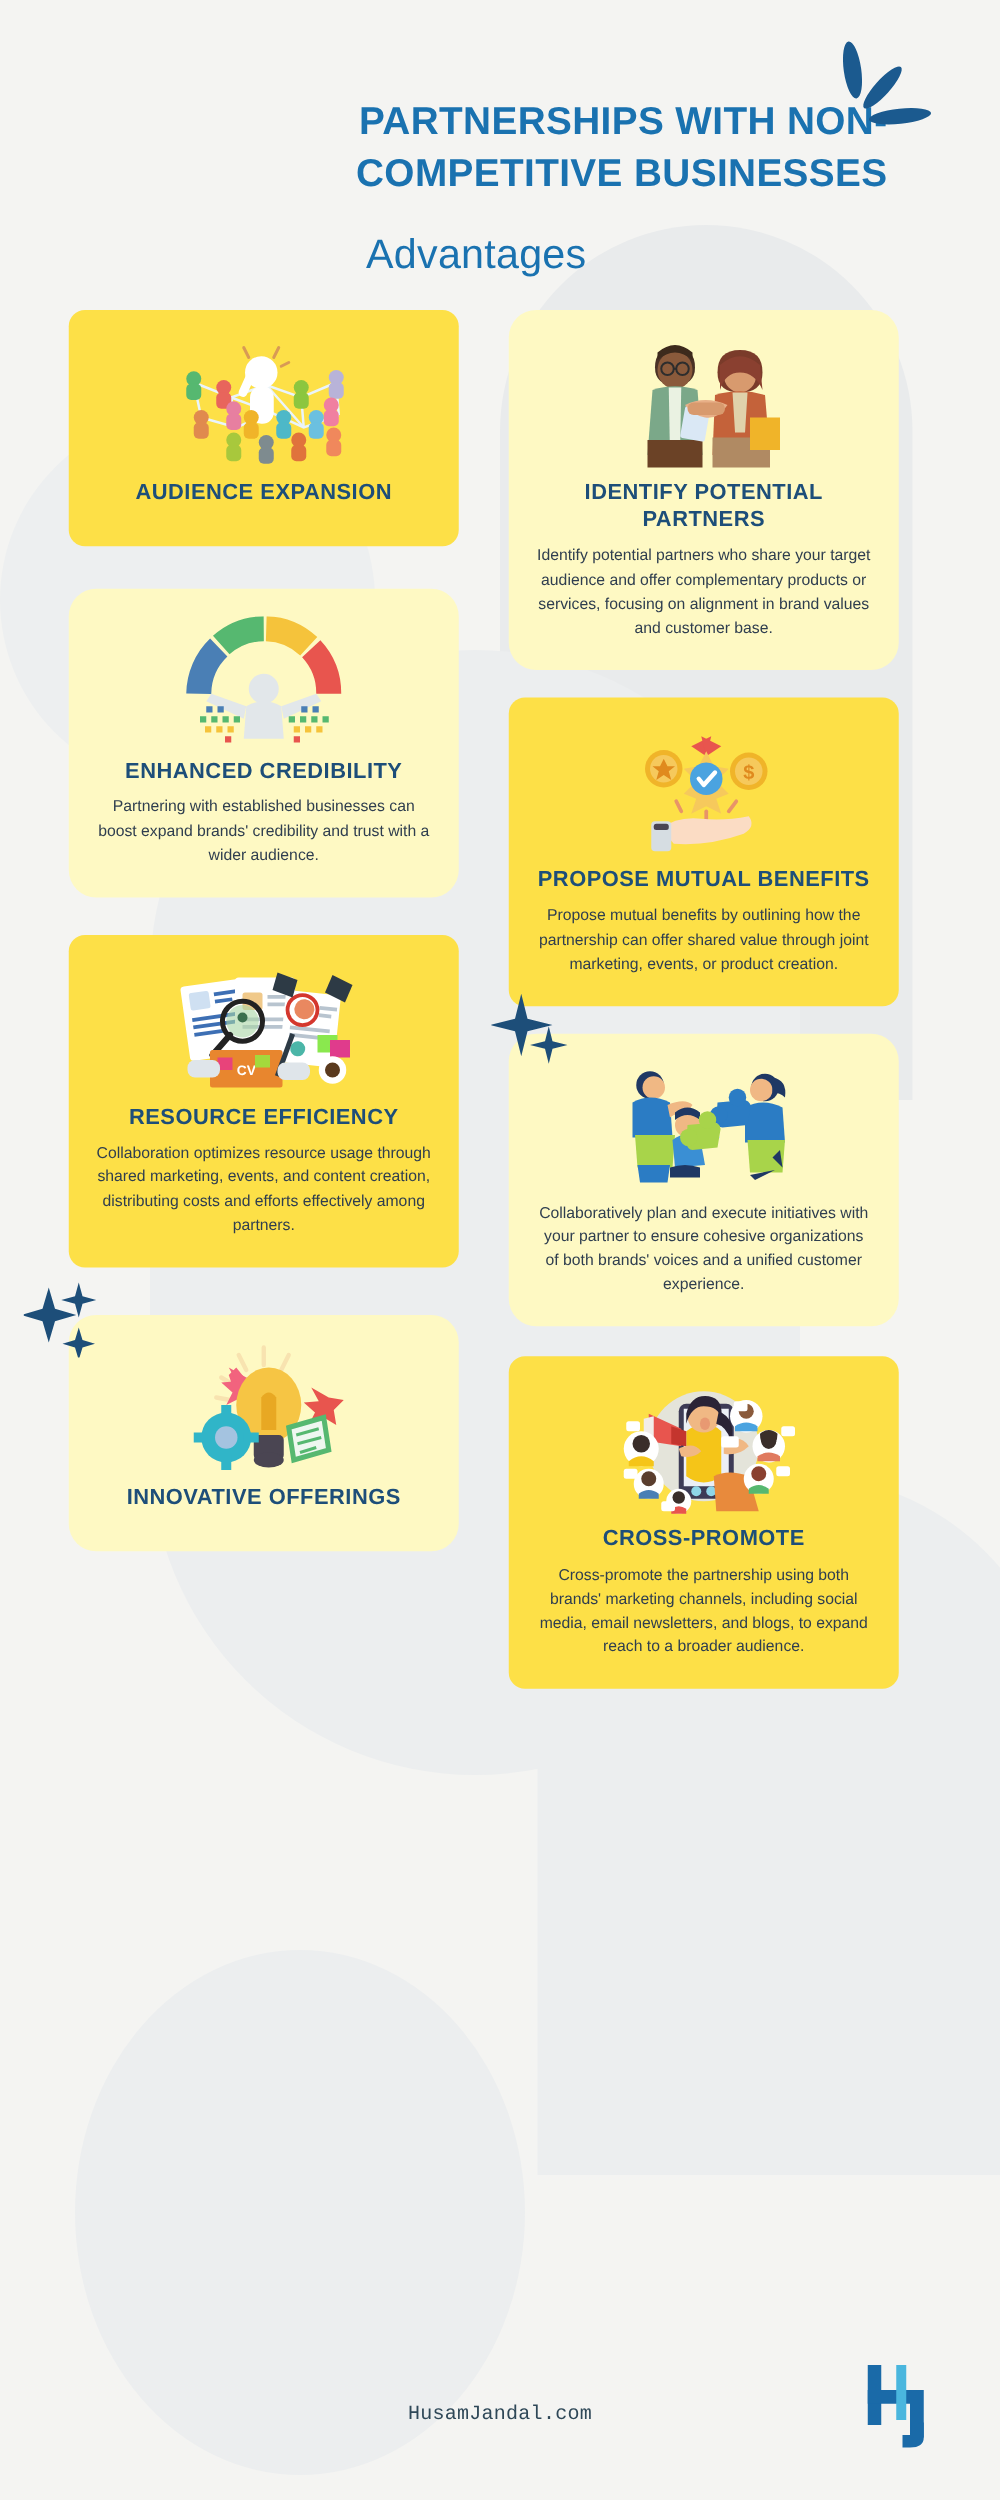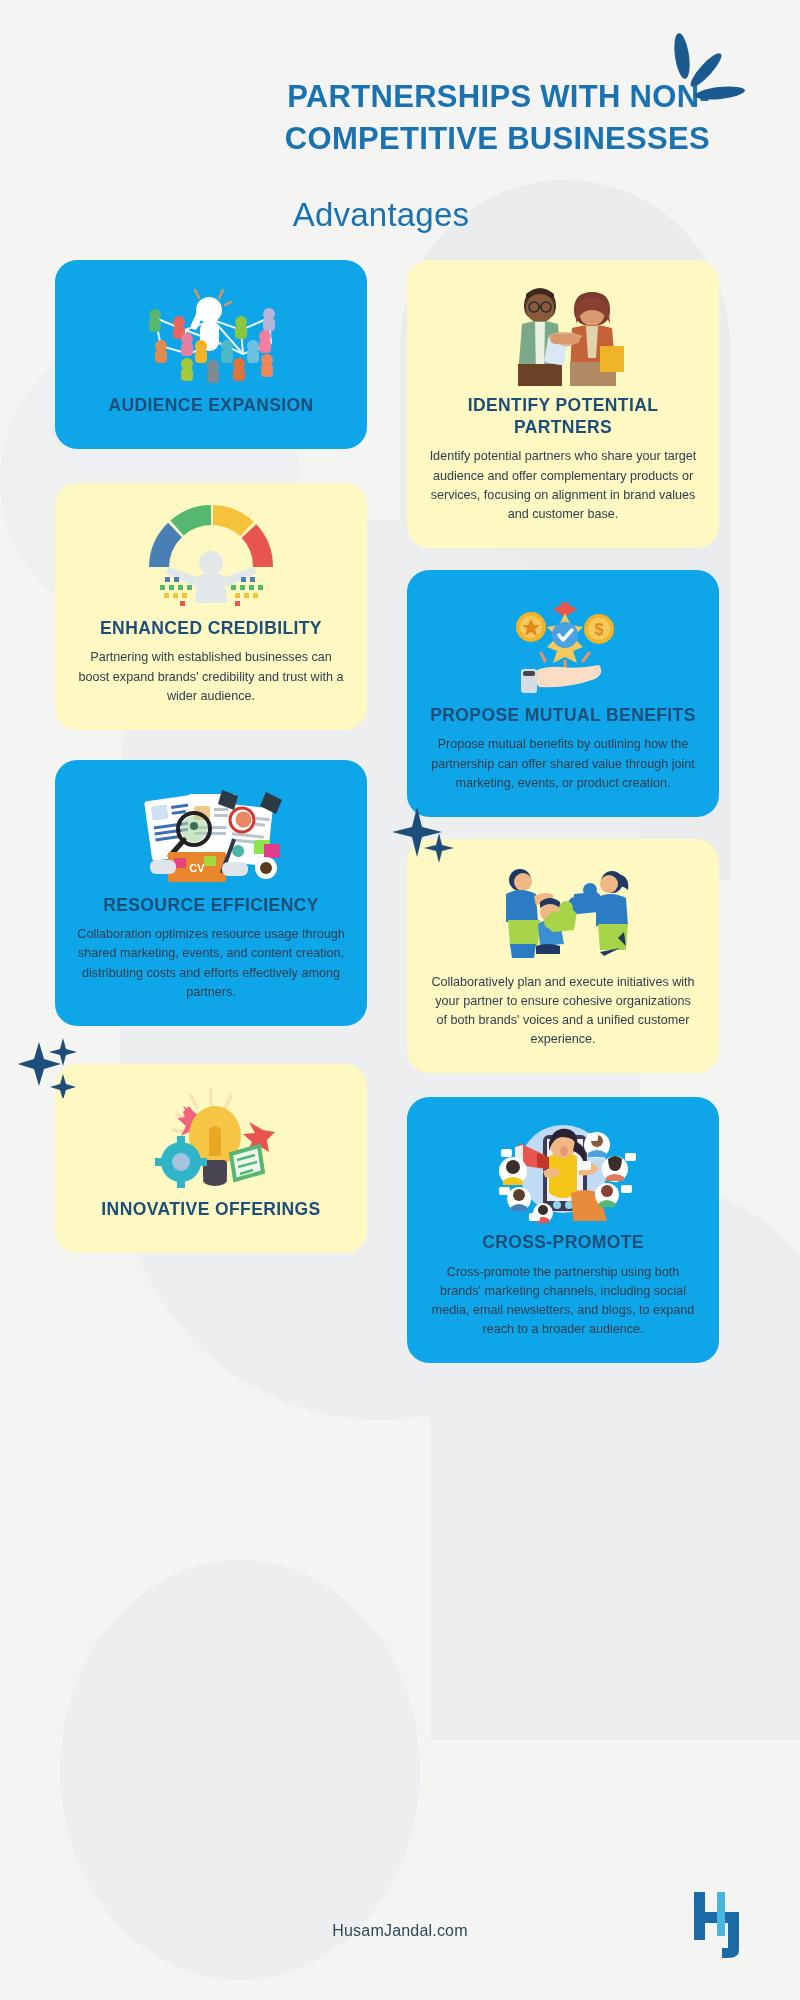--- a/index.html
+++ b/index.html
@@ -34,21 +34,21 @@
     margin: 0 auto;
     text-transform: uppercase;
   }
 
   .sparkle-deco { position: absolute; right: 52px; top: 30px; width: 90px; height: 80px; z-index: 4; }
 
   
   .col-heads {
     position: relative; z-index: 3;
     display: flex;
-    margin-top: 36px;
+    margin-top: 24px;
     padding: 0 32px;
   }
   .col-head {
     flex: 1;
     text-align: center;
     font-size: 33px;
     font-weight: 300;
     color: #1a72b0;
     letter-spacing: 0.2px;
   }
@@ -63,21 +63,21 @@
     padding: 26px 55px 0 55px;
   }
   .col { width: 312px; display: flex; flex-direction: column; }
 
   .card {
     border-radius: 22px;
     padding: 20px 22px 24px 22px;
     position: relative;
     text-align: center;
   }
-  .card.bright { background: #0ea5e9; }
+  .card.bright { background: #fde047; border-radius: 13px; }
   .card.muted  { background: #fef9c3; }
 
   .card-illus { height: 108px; display: flex; align-items: center; justify-content: center; margin-bottom: 6px; }
   .card-illus svg { display: block; }
 
   .card-title {
     color: #1d4e79;
     font-size: 17.5px;
     font-weight: bold;
     letter-spacing: 0.4px;
@@ -99,20 +99,21 @@
   .corner-spark { position: absolute; z-index: 6; }
   .corner-spark.tl-right { left: -14px; top: -34px; }
   .corner-spark.tl-left  { left: -36px; top: -30px; }
 
   
   .footer {
     position: absolute;
     bottom: 0; left: 0; right: 0;
     height: 140px;
     z-index: 5;
+    font-family: Liberation Mono, monospace;
   }
   .footer-text {
     position: absolute;
     left: 0; right: 0;
     top: 62px;
     text-align: center;
     color: #2f4858;
     font-size: 16px;
     letter-spacing: 0.2px;
   }

